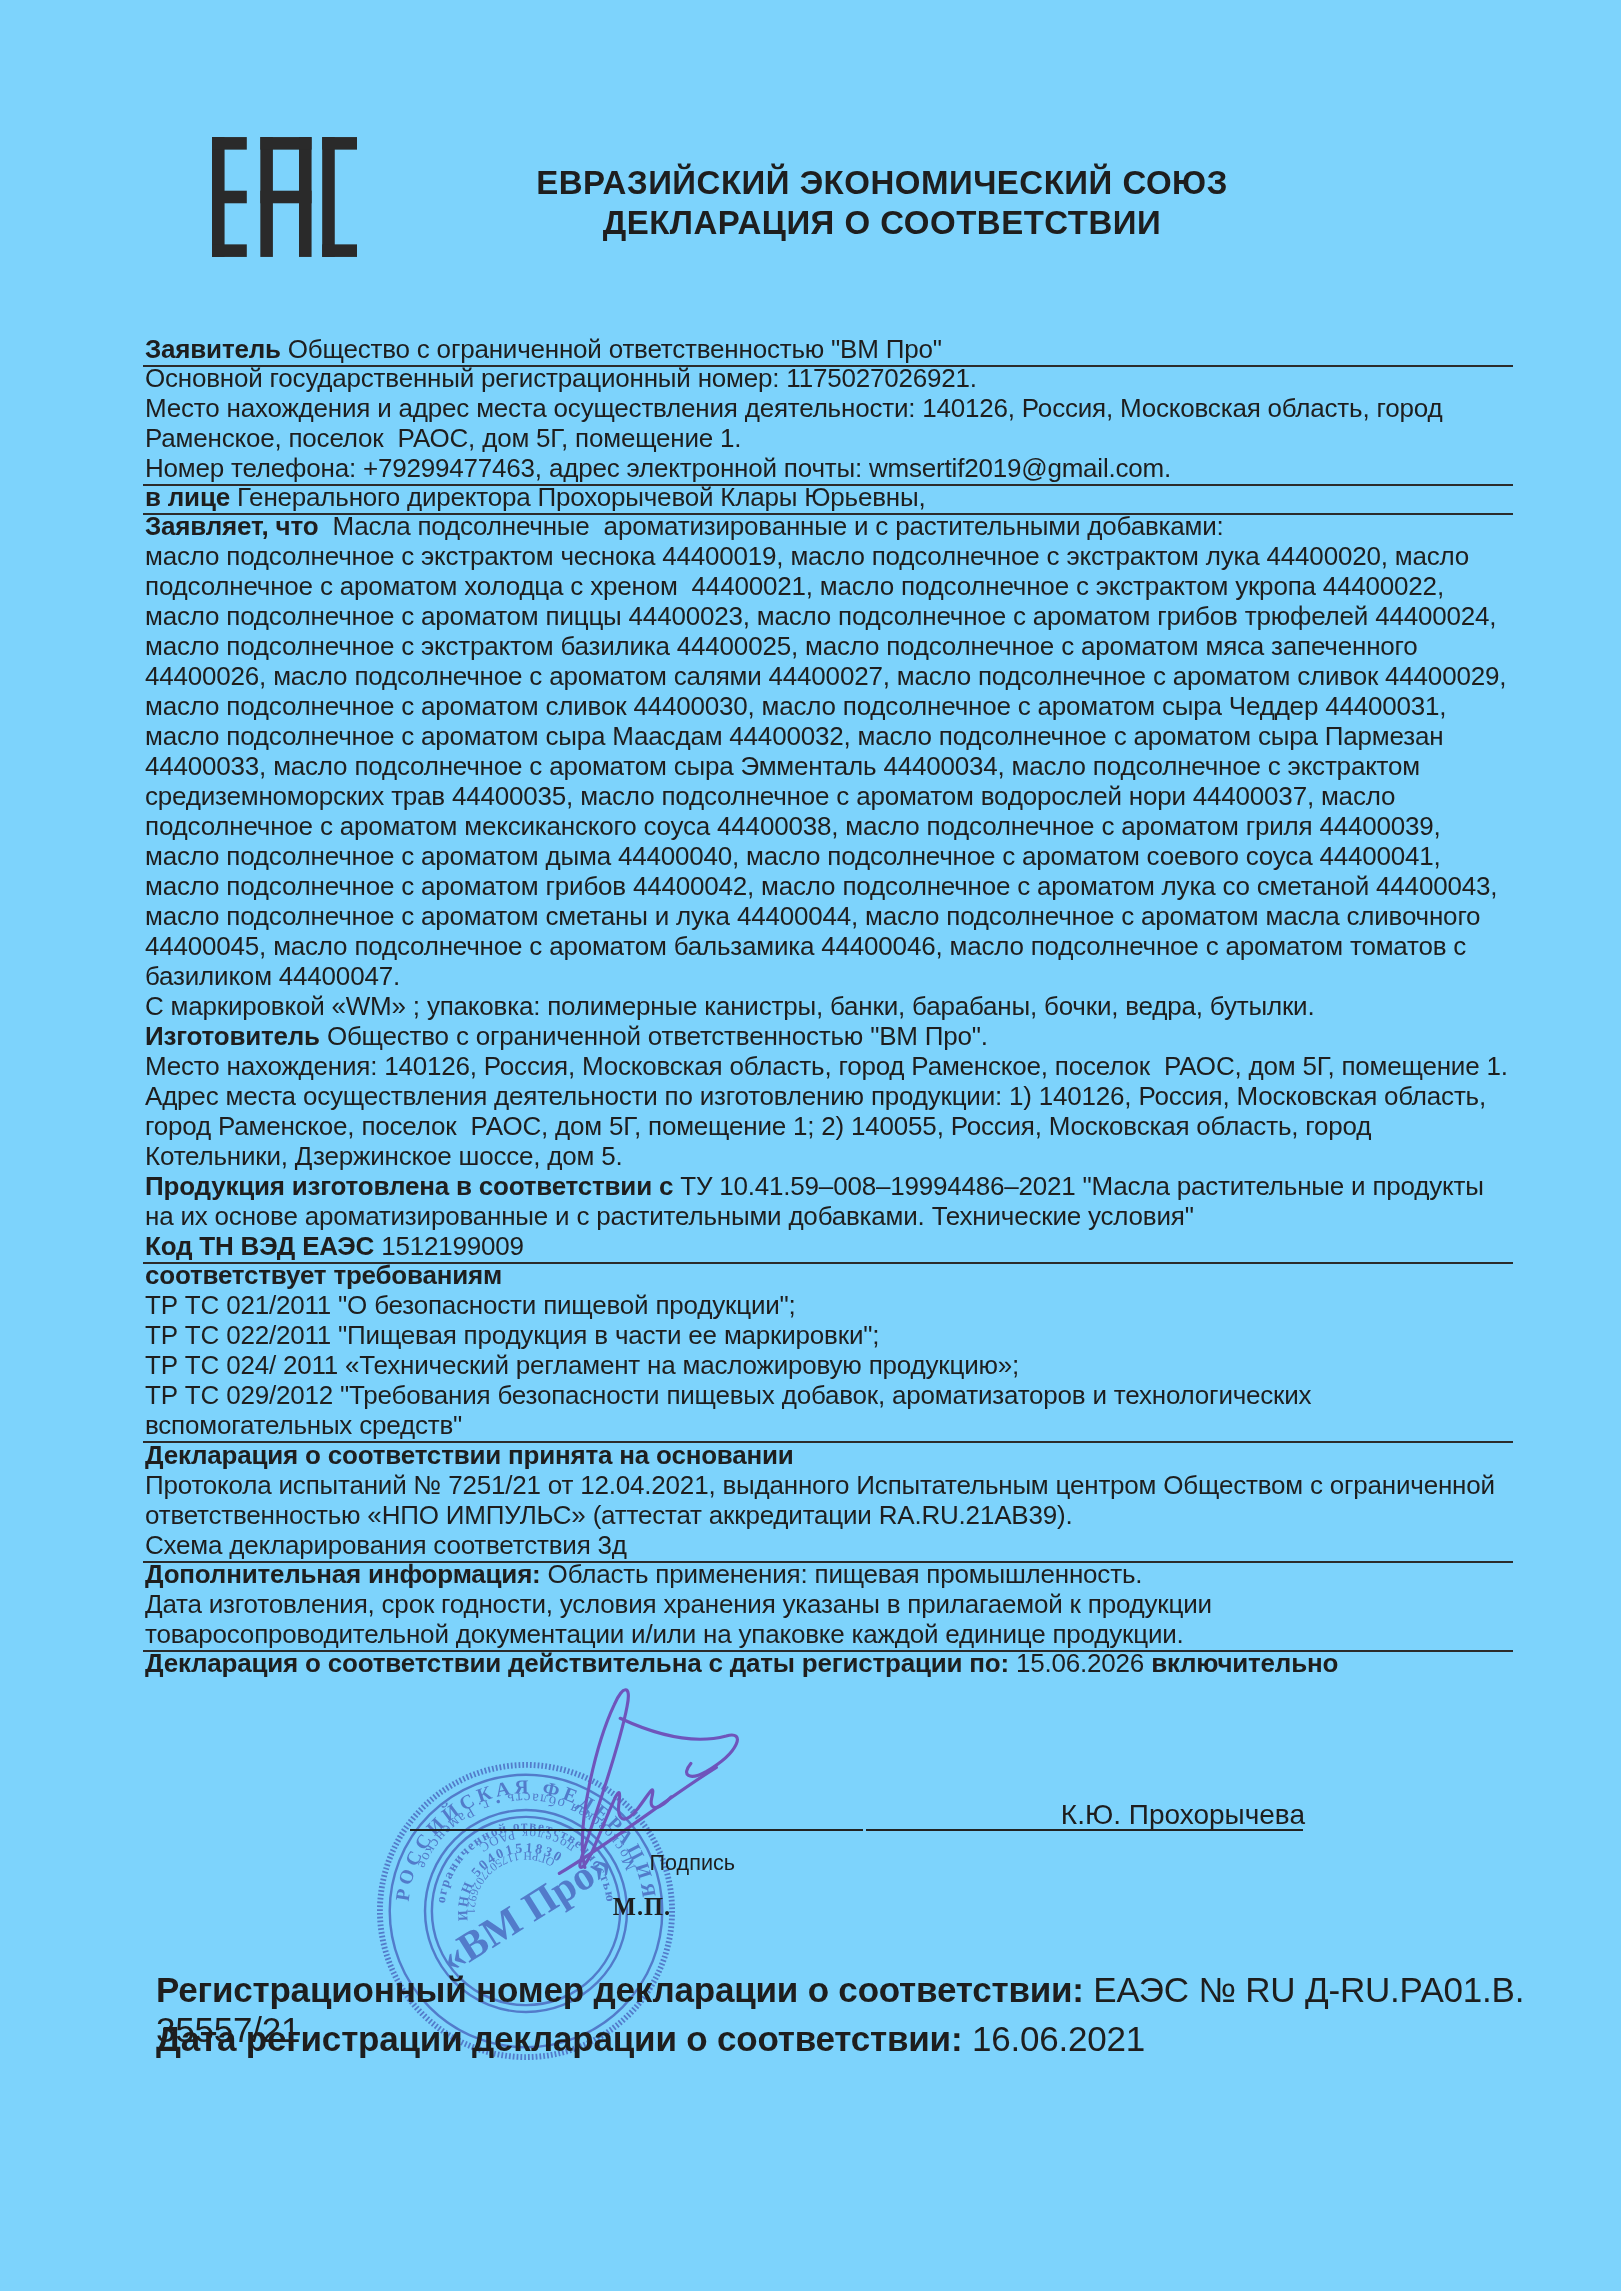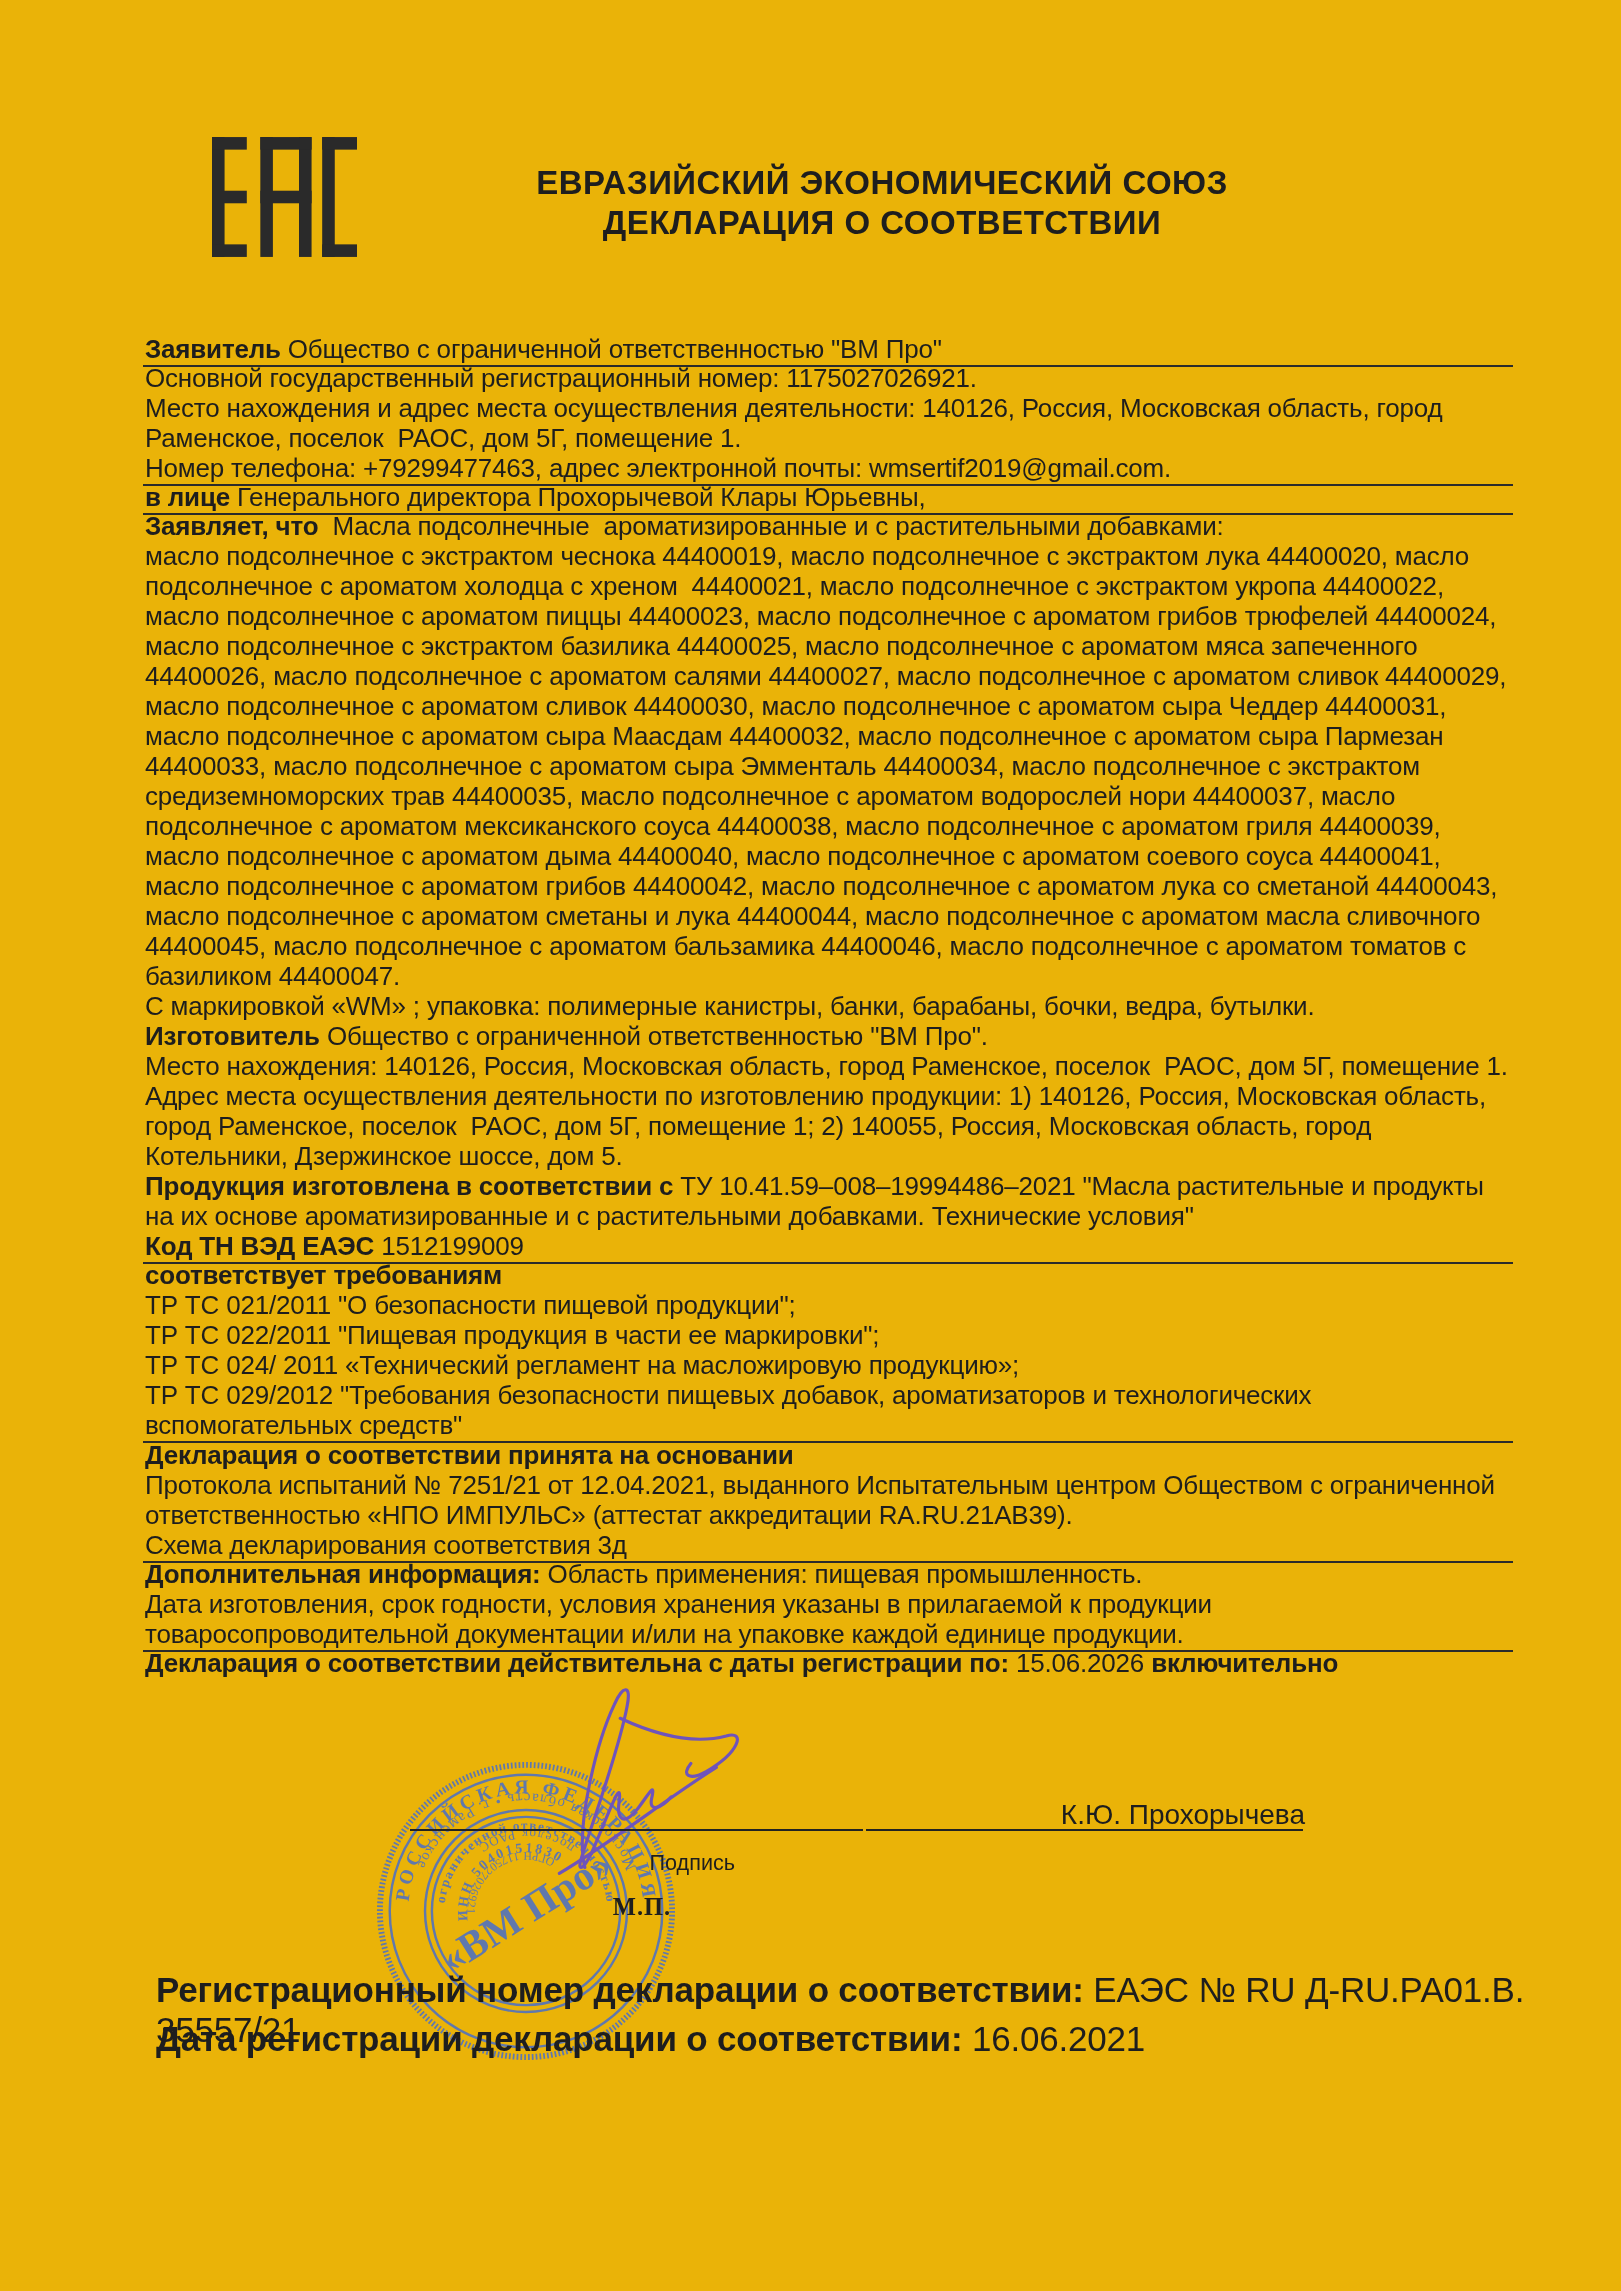--- a/index.html
+++ b/index.html
@@ -1,17 +1,17 @@
 <!DOCTYPE html>
 <html lang="ru"><head>
 <meta charset="utf-8">
 <style>
   html,body{margin:0;padding:0;background:#e8e8e8;}
   .page{
-    position:relative;width:1621px;height:2292px;background:#eab308;
+    position:relative;width:1621px;height:2292px;background:#7dd3fc;
     font-family:"Liberation Sans","DejaVu Sans",sans-serif;
     color:#1e1e1e;overflow:hidden;margin:0 auto;
   }
   
   .eac-logo{position:absolute;left:212px;top:137px;}
   .title{
     position:absolute;left:343px;top:163px;width:1078px;
     text-align:center;font-weight:bold;font-size:33px;line-height:40px;
     letter-spacing:0.5px;
   }

